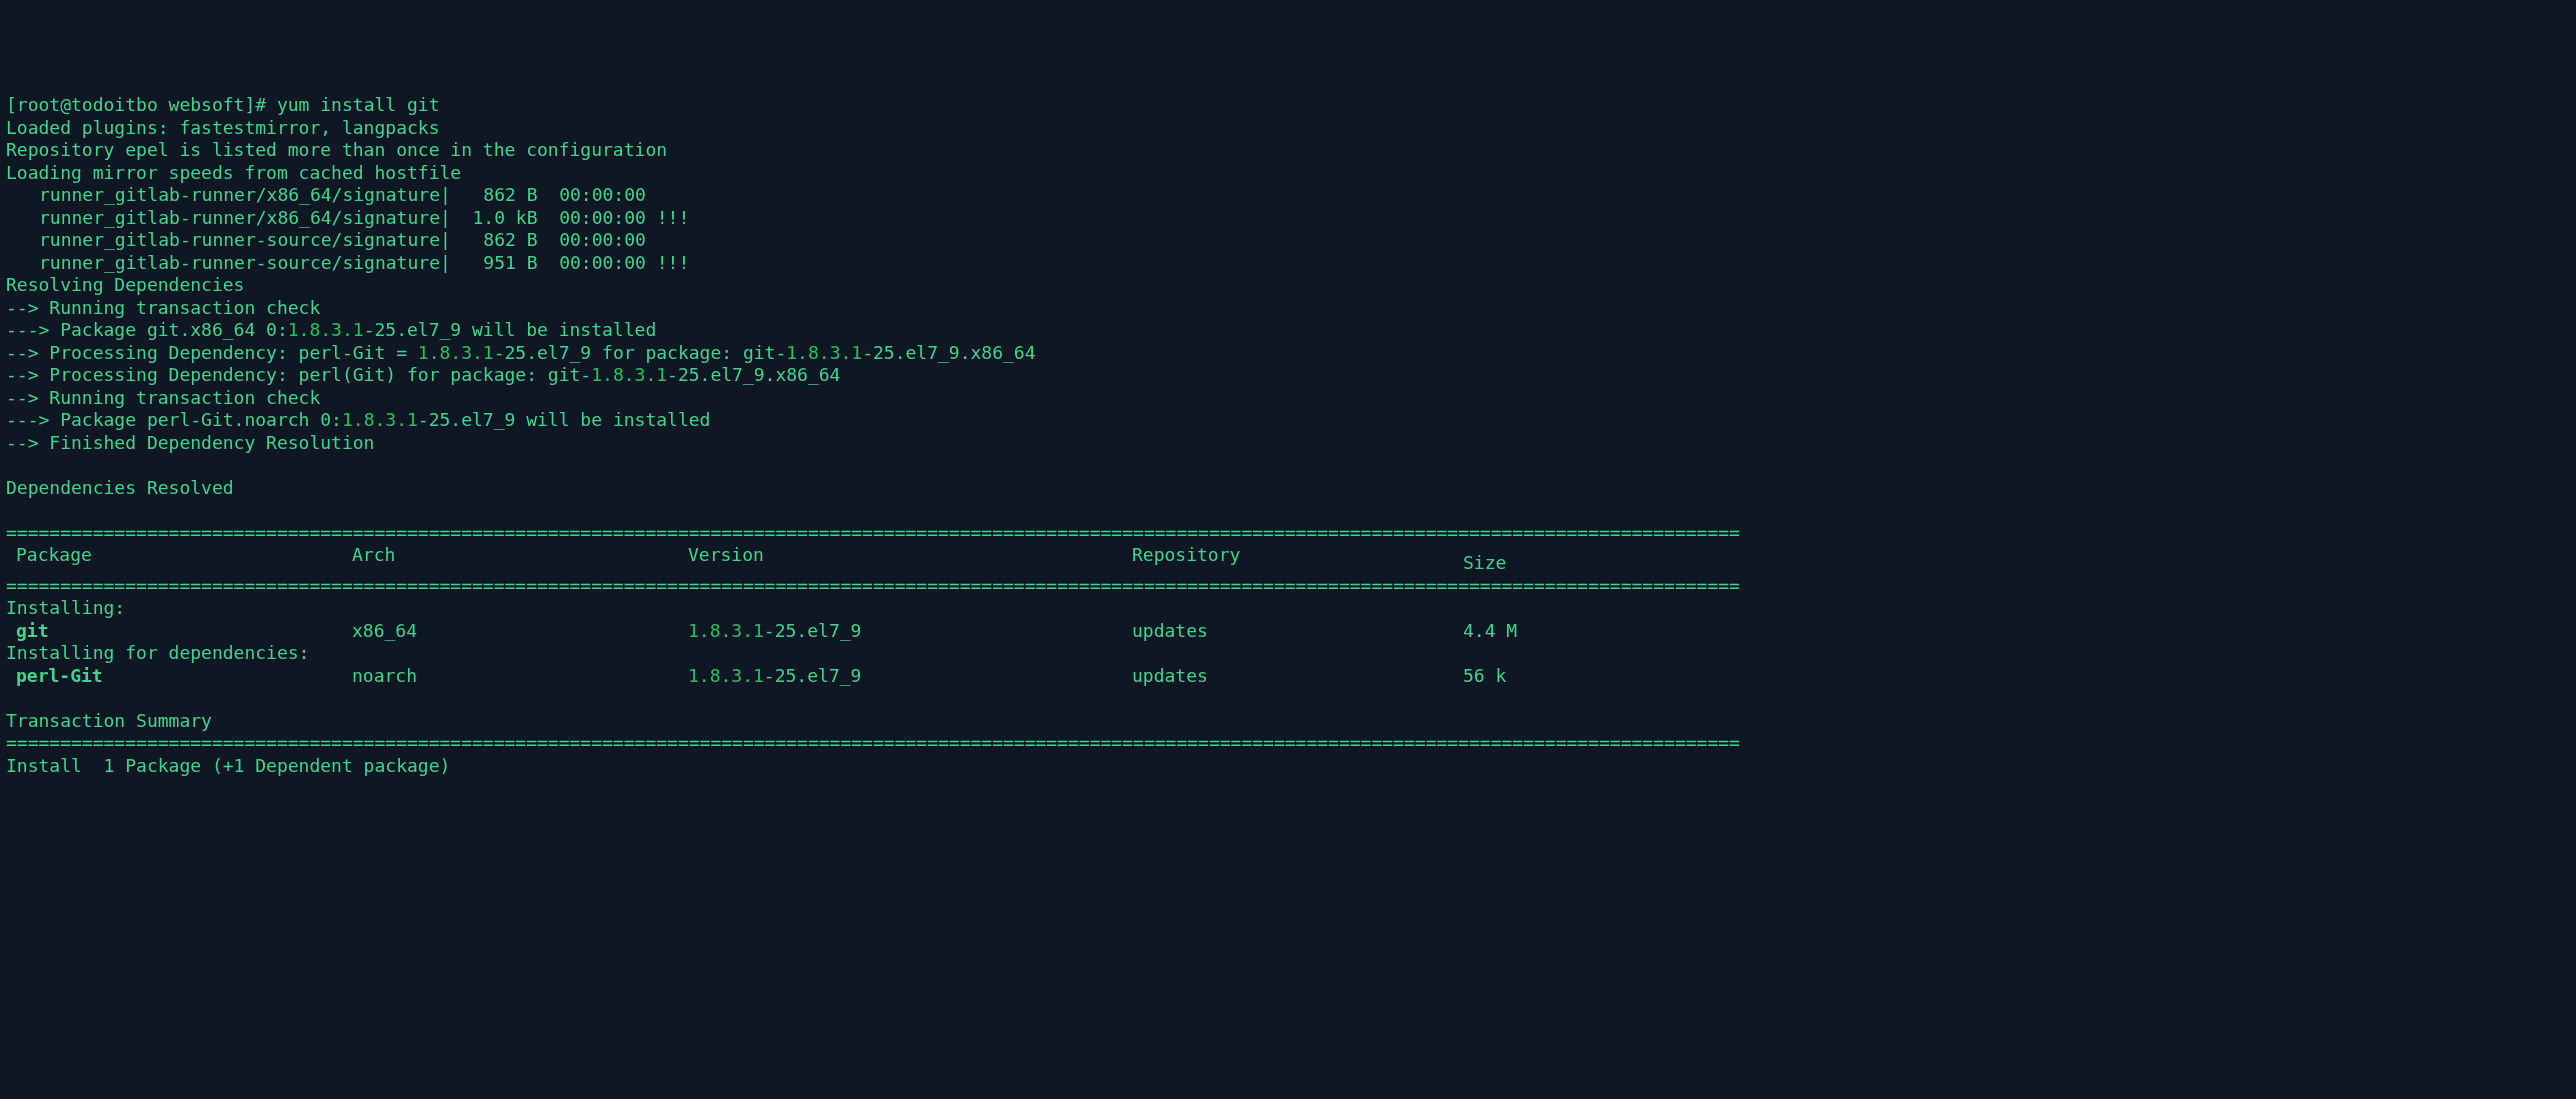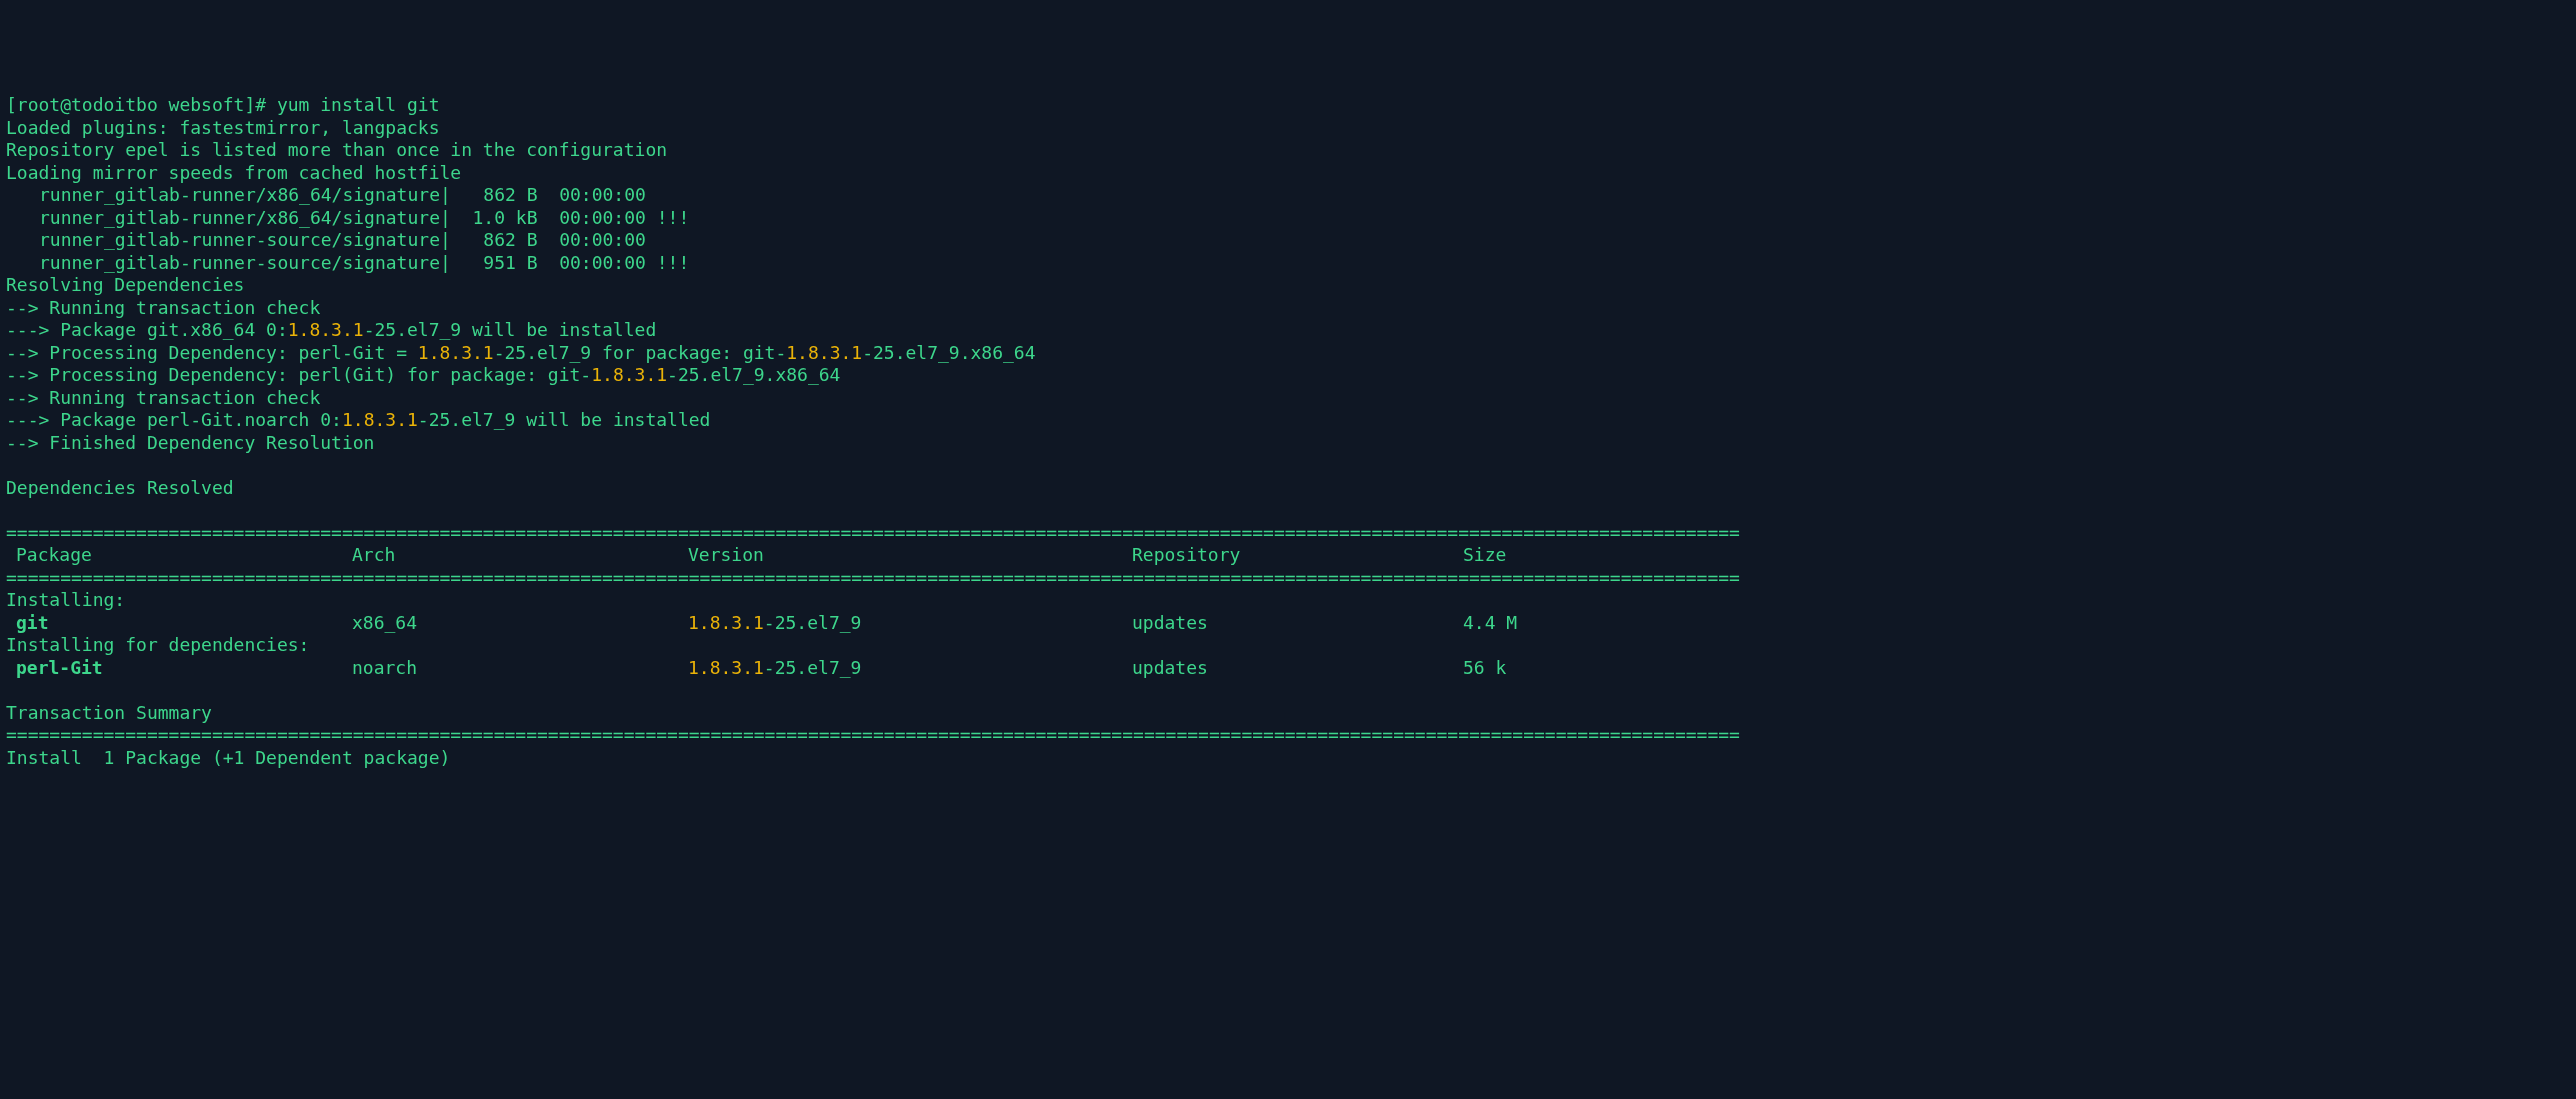--- a/index.html
+++ b/index.html
@@ -7,29 +7,29 @@
     background: #0f1724;
     color: #3dd68c;
     font-family: "Menlo", "Consolas", "DejaVu Sans Mono", monospace;
     font-size: 18px;
     line-height: 1.25;
     padding: 4px 6px;
     white-space: pre;
     overflow-x: auto;
   }
   .line { display: block; }
-  .mag { color: #eab308; }
+  .mag { color: #22c55e; }
   .bold { font-weight: bold; }
   .row { display: flex; }
   .col-pkg { width: 346px; padding-left: 10px; }
   .col-arch { width: 336px; }
   .col-ver { width: 444px; }
   .col-repo { width: 331px; }
   .col-size { flex: 1; text-align: left; padding-right: 10px; }
-  .hdr .col-size { text-align: left; padding-left: 0; }
+  .hdr .col-size { text-align: left; padding-left: 0; margin-top: 8px; }
   .sep { color: #3dd68c; letter-spacing: 0; overflow: hidden; }
   .mirror-row { display: flex; }
   .mirror-left { flex: 0 0 auto; margin-left: 33px; }
   .mirror-right { flex: 1; padding-right: 10px; }
 </style>
 </head>
 <body>
 
 
 

